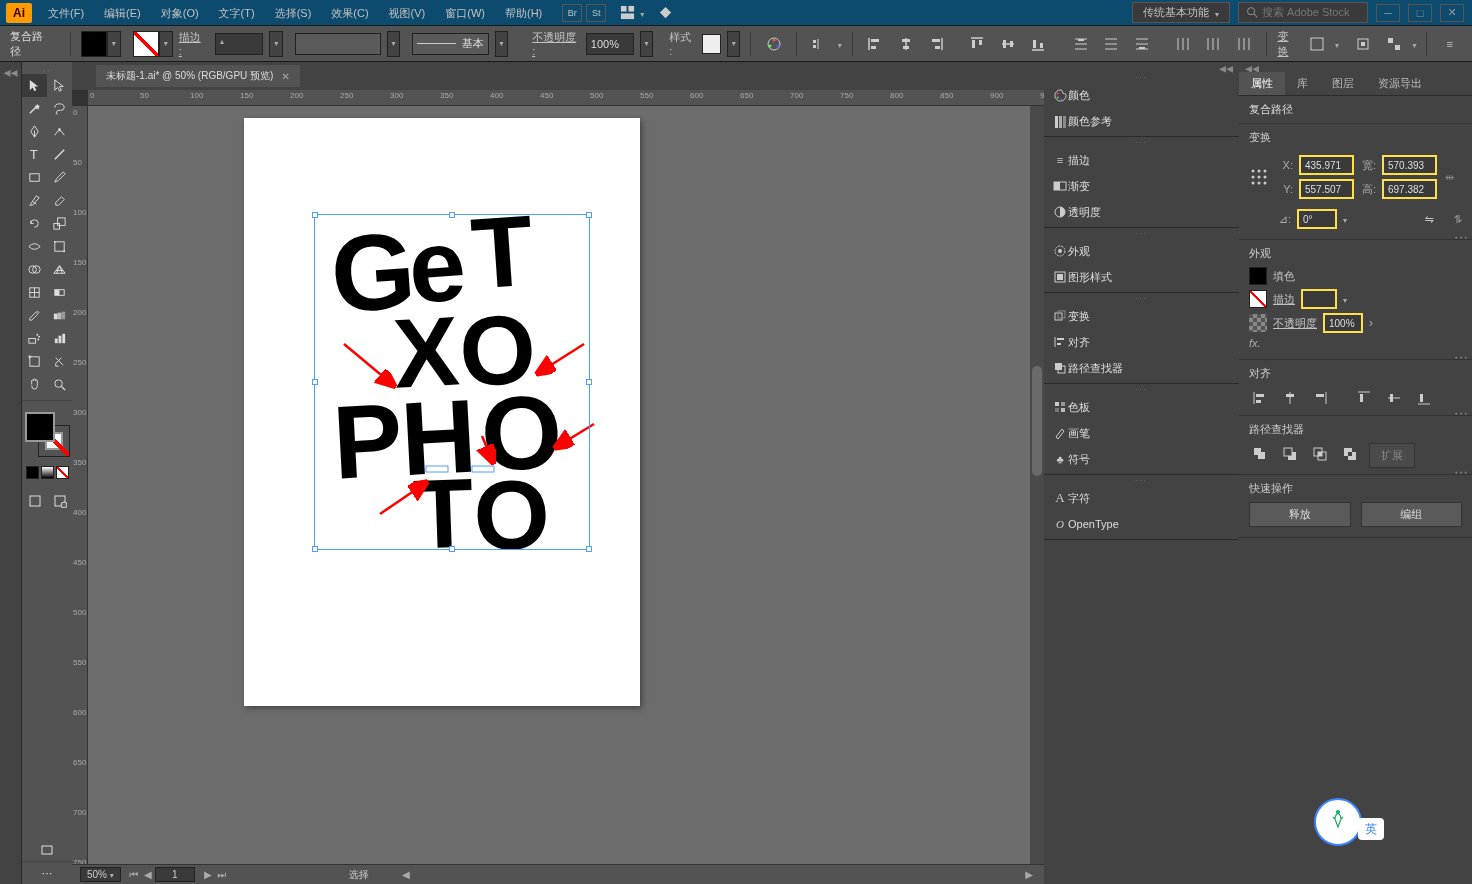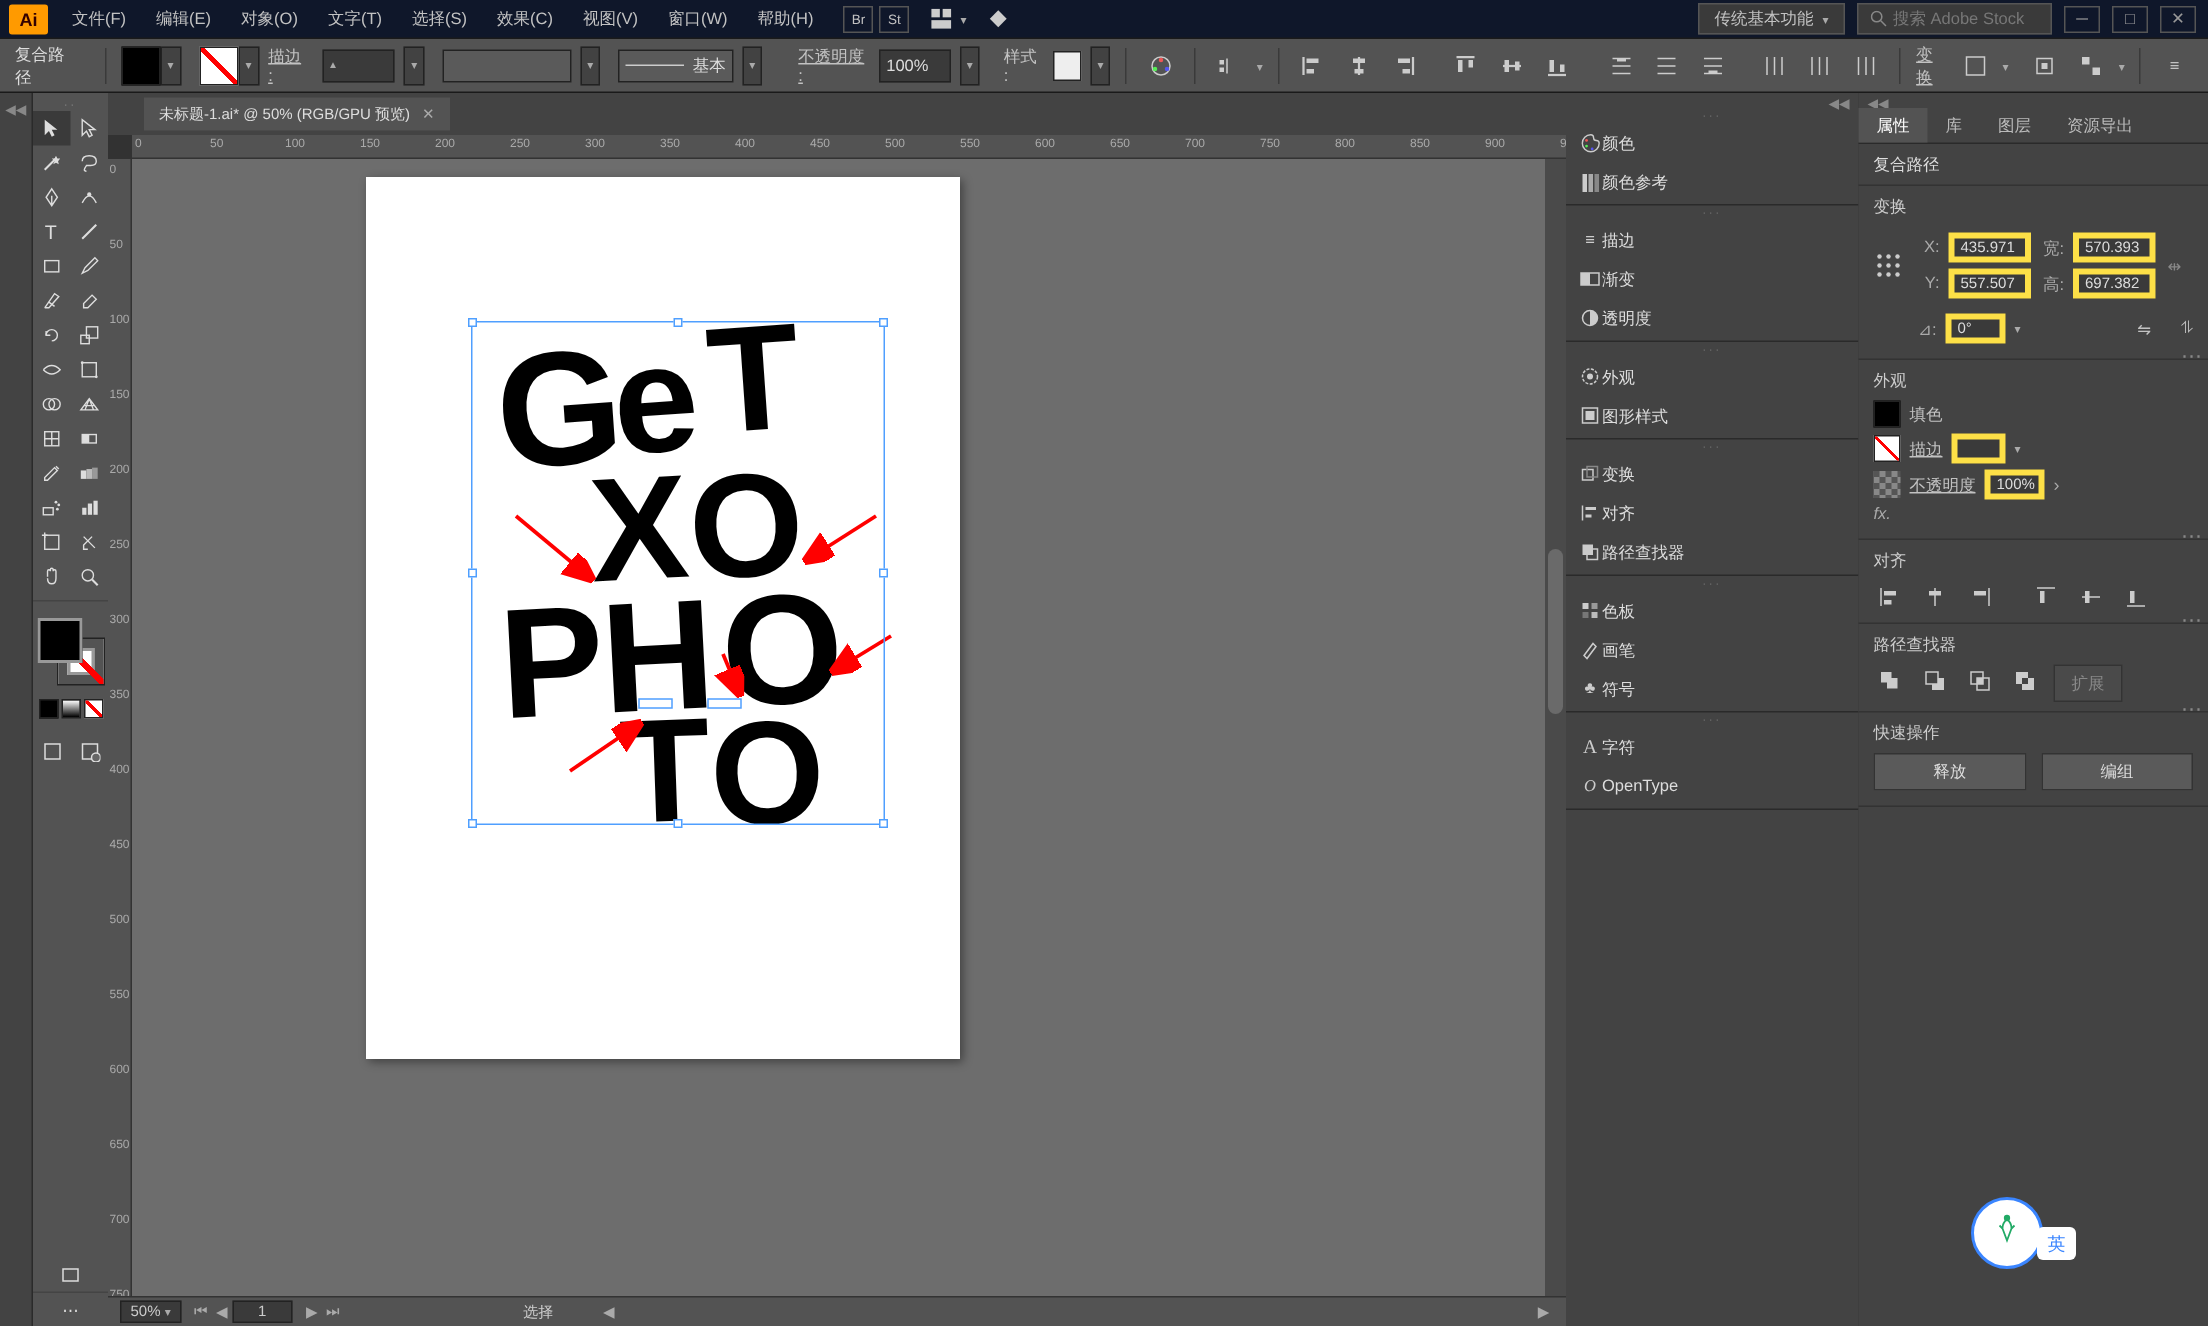--- a/index.html
+++ b/index.html
@@ -1,19 +1,19 @@
 <!DOCTYPE html>
 <html><head>
 <meta charset="utf-8">
 <style>
 * { margin: 0; padding: 0; box-sizing: border-box; font-family: -apple-system, "Segoe UI", sans-serif; }
 body { width: 1472px; height: 884px; background: #323232; color: #c2c2c2; font-size: 11px; overflow: hidden; position: relative; }
 
 
-.menubar { height: 26px; background: #0f172a; display: flex; align-items: center; border-bottom: 1px solid #1a1a1a; }
+.menubar { height: 26px; background: #0c4a6e; display: flex; align-items: center; border-bottom: 1px solid #1a1a1a; }
 .ai-logo { width: 26px; height: 20px; background: #ff9a00; color: #330000; display: flex; align-items: center; justify-content: center; font-weight: bold; font-size: 12px; margin: 0 6px; border-radius: 2px; }
 .menu-item { padding: 0 10px; color: #c2c2c2; cursor: pointer; line-height: 26px; }
 .menubar-right { margin-left: auto; display: flex; align-items: center; gap: 8px; padding-right: 8px; }
 .win-btn { width: 24px; height: 18px; border: 1px solid #555; display: flex; align-items: center; justify-content: center; color: #999; }
 .workspace-dd { background: #3a3a3a; border: 1px solid #555; padding: 2px 10px; display: flex; align-items: center; gap: 6px; }
 .search-box { background: #3a3a3a; border: 1px solid #555; padding: 2px 8px; color: #777; width: 130px; display: flex; align-items: center; gap: 4px; }
 
 
 .controlbar { height: 36px; background: #535353; display: flex; align-items: center; padding: 0 10px; border-bottom: 1px solid #1a1a1a; gap: 6px; }
 .ctrl-label { color: #ddd; margin-right: 8px; }
@@ -77,21 +77,21 @@
 
 
 .right-panel { width: 233px; background: #434343; display: flex; flex-direction: column; }
 .rp-tabs { display: flex; height: 24px; border-bottom: 1px solid #2a2a2a; }
 .rp-tab { padding: 4px 12px; color: #bbb; font-size: 11px; cursor: pointer; }
 .rp-tab.active { background: #535353; color: #fff; }
 .rp-section { padding: 6px 10px; border-bottom: 1px solid #333; }
 .rp-sec-title { color: #ccc; font-size: 11px; margin-bottom: 6px; }
 .rp-row { display: flex; align-items: center; gap: 6px; margin: 4px 0; }
 .rp-label { color: #aaa; width: 16px; text-align: right; }
-.rp-field { background: #3a3a3a; border: 4px solid #fde047; color: #ddd; height: 20px; padding: 0 4px; width: 55px; font-size: 10px; display: flex; align-items: center; }
+.rp-field { background: #3a3a3a; border: 2px solid #fde047; color: #ddd; height: 20px; padding: 0 4px; width: 55px; font-size: 10px; display: flex; align-items: center; }
 .rp-icngrid { display: flex; gap: 8px; flex-wrap: wrap; }
 .rp-icnbtn { width: 22px; height: 22px; display: flex; align-items: center; justify-content: center; color: #ccc; }
 .rp-btn { background: #5a5a5a; border: 1px solid #333; color: #ddd; padding: 4px 0; flex: 1; text-align: center; font-size: 11px; cursor: pointer; }
 .rp-menu { position: absolute; right: 4px; color: #aaa; }
 .dots { color: #888; font-size: 14px; line-height: 8px; }
 
 
 .badge { position: absolute; right: 110px; bottom: 38px; width: 48px; height: 48px; border-radius: 50%; background: #fff; border: 2px solid #3a85ff; display: flex; align-items: center; justify-content: center; font-size: 8px; }
 .ime { position: absolute; right: 88px; bottom: 44px; width: 26px; height: 22px; background: #fff; border-radius: 4px; display: flex; align-items: center; justify-content: center; color: #3a85ff; font-size: 12px; }
 

